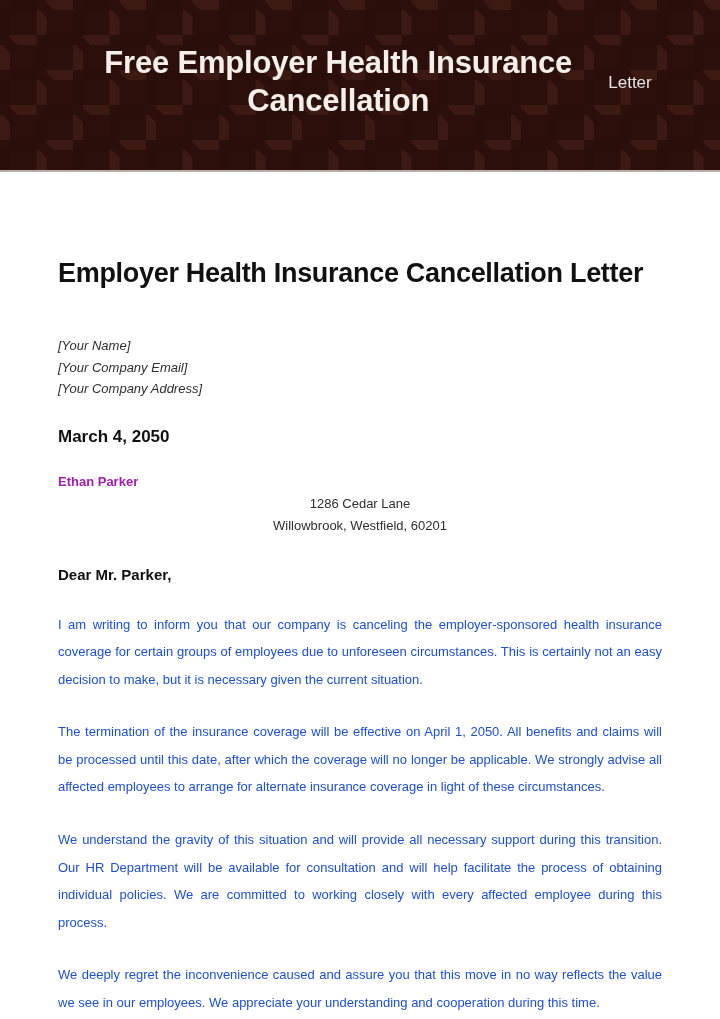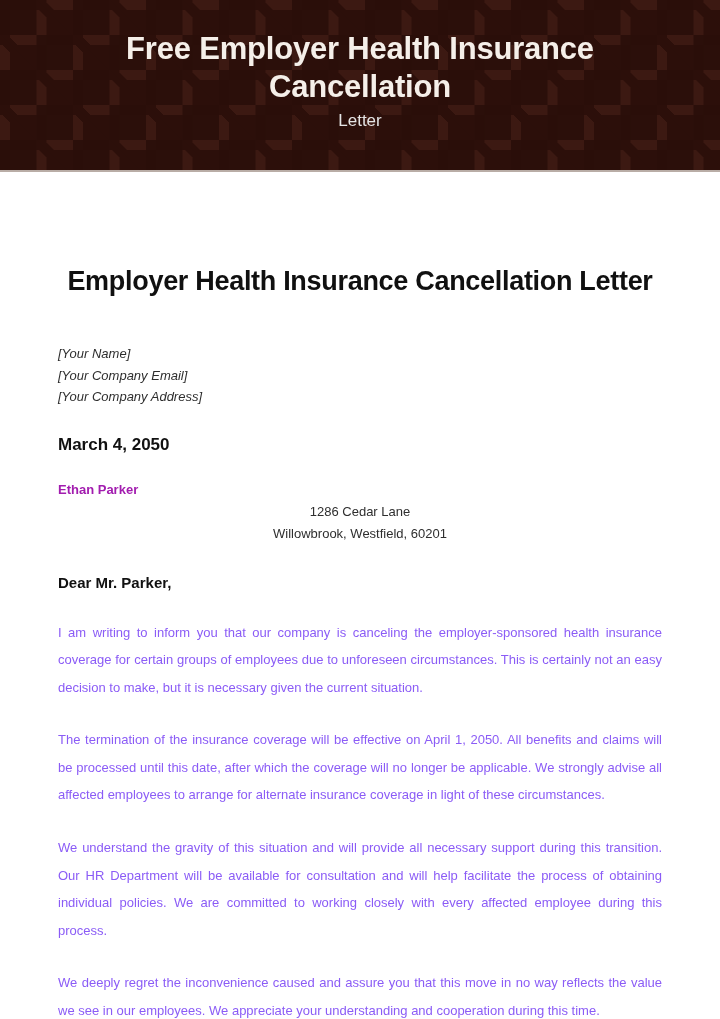--- a/index.html
+++ b/index.html
@@ -54,21 +54,21 @@
     background-size: 73px 70px, 73px 70px;
     background-position: 10px 10px, 46.5px 45px;
     opacity: 0.9;
   }
   .banner-inner {
     position: relative;
     z-index: 2;
     width: 100%;
     height: 100%;
     display: flex;
-    flex-direction: column;
+    flex-direction: row;
     align-items: center;
     justify-content: center;
     padding-bottom: 6px;
     box-sizing: border-box;
   }
   .banner-title {
     color: #f5efe9;
     font-size: 31px;
     font-weight: bold;
     line-height: 38px;
@@ -88,27 +88,27 @@
 
   
   .doc {
     position: relative;
     padding: 0 58px;
     box-sizing: border-box;
     width: 720px;
   }
 
   .doc-title {
-    margin: 8px;
+    margin: 0;
     padding-top: 82px;
     font-size: 27px;
     font-weight: bold;
     line-height: 39px;
     color: #101010;
-    text-align: center;
+    text-align: left;
     letter-spacing: -0.3px;
   }
 
   .sender-block {
     margin-top: 42px;
     font-style: italic;
   }
   .sender-line {
     font-size: 13px;
     line-height: 21.5px;
@@ -145,21 +145,21 @@
     font-size: 15px;
     font-weight: bold;
     line-height: 21px;
     color: #111111;
   }
 
   .body-para {
     margin-top: 25px;
     font-size: 13px;
     line-height: 27.6px;
-    color: #8b5cf6;
+    color: #1d4ed8;
     text-align: justify;
     text-justify: inter-word;
   }
   .body-para:first-of-type {
     margin-top: 26px;
   }
 </style>
 </head>
 <body>
 

